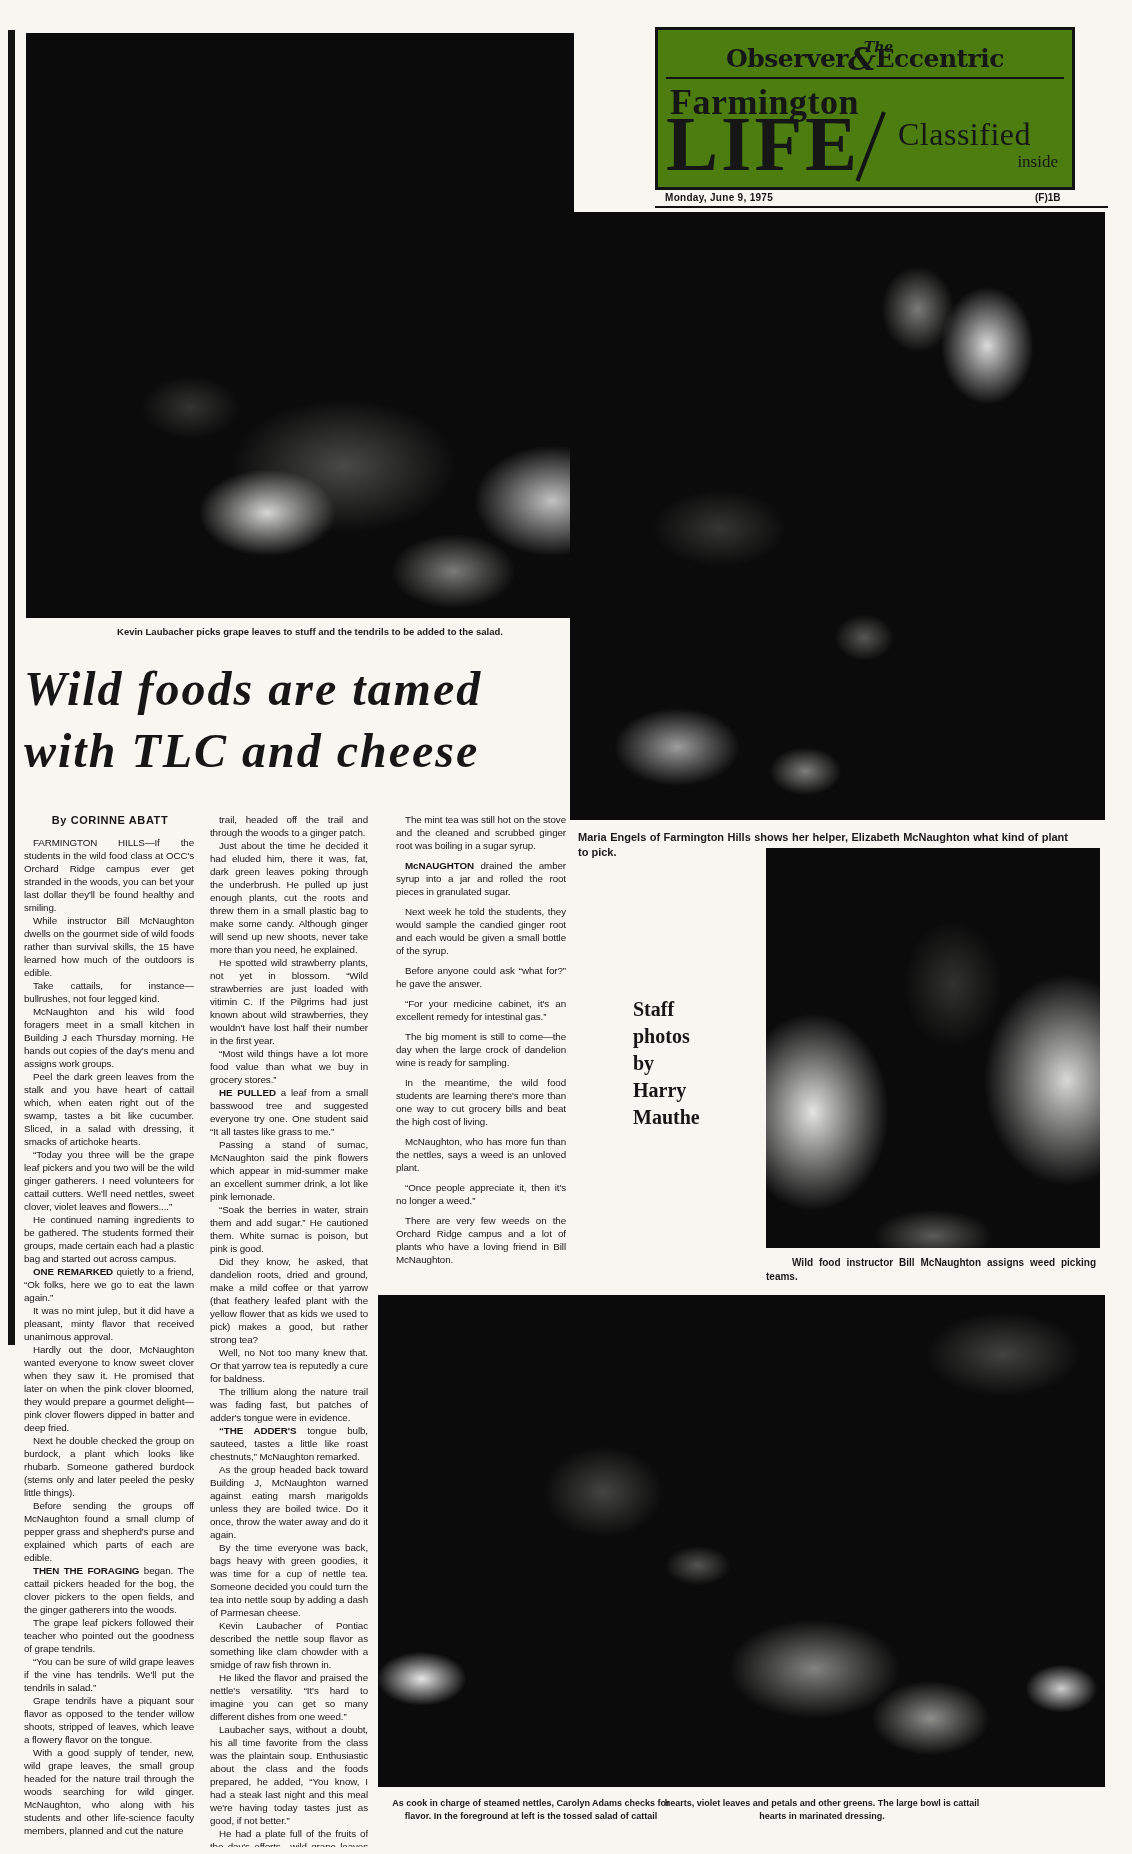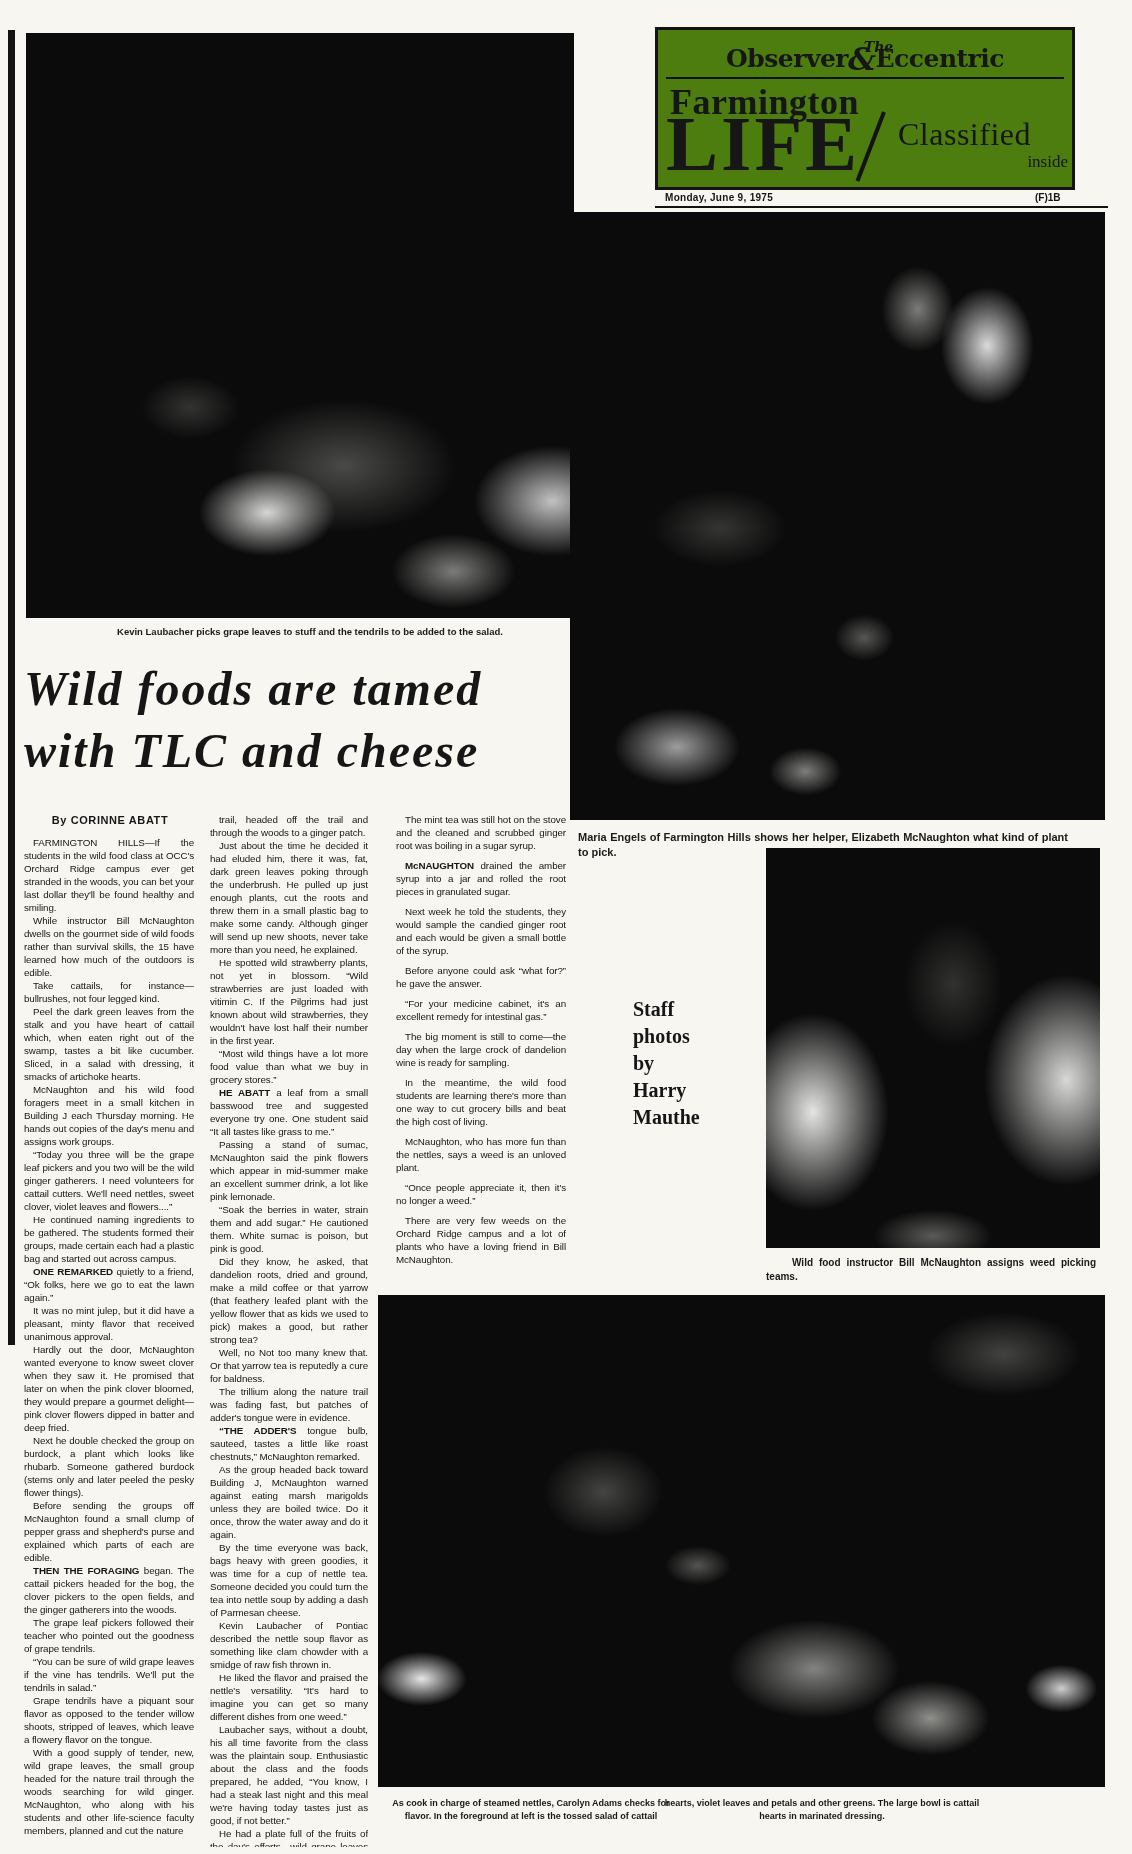--- a/index.html
+++ b/index.html
@@ -50,21 +50,21 @@
   #mast-the{position:absolute;top:-12px;left:50%;margin-left:2px;font-size:14px;letter-spacing:0;}
   #mast-rule{position:absolute;left:8px;right:8px;top:47px;height:2px;background:#131313;}
   #mast-farmington{position:absolute;left:12px;top:51px;font-family:"Liberation Serif",serif;
      font-weight:bold;font-size:36px;letter-spacing:.5px;}
   #mast-life{position:absolute;left:8px;top:74px;font-family:"Liberation Serif",serif;
      font-weight:bold;font-size:78px;line-height:80px;letter-spacing:3px;}
   #mast-backslash{position:absolute;left:224px;top:82px;width:4px;height:74px;background:#131313;
      transform:rotate(21deg);transform-origin:top center;}
   #mast-classified{position:absolute;left:240px;top:86px;font-family:"Liberation Serif",serif;
      font-size:32px;letter-spacing:.5px;}
-  #mast-inside{position:absolute;right:4px;top:122px;font-family:"Liberation Serif",serif;font-size:17px;}
+  #mast-inside{position:absolute;right:14px;top:122px;font-family:"Liberation Serif",serif;font-size:17px;}
   #mast-date{left:665px;top:192px;font:bold 10px "Liberation Sans",sans-serif;letter-spacing:.3px;}
   #mast-code{left:1035px;top:192px;font:bold 10px "Liberation Sans",sans-serif;}
   
   #headline{left:24px;top:658px;width:530px;font-family:"Liberation Serif",serif;
      font-style:italic;font-weight:bold;font-size:48px;line-height:62px;letter-spacing:2px;}
   #byline{left:24px;top:814px;width:172px;text-align:center;
      font:bold 11px "Liberation Sans",sans-serif;letter-spacing:.6px;}
   
   .col{position:absolute;font-family:Liberation Sans, sans-serif;font-size:9.8px;line-height:13px;
      text-align:justify;letter-spacing:-0.1px;overflow:hidden;}
@@ -120,36 +120,36 @@
   <div id="byline" class="abs">By CORINNE ABATT</div>
 
   <div id="col1" class="col">
 
       <p><strong class="lead"></strong><span>FARMINGTON HILLS—If the students in the wild food class at OCC's Orchard Ridge campus ever get stranded in the woods, you can bet your last dollar they'll be found healthy and smiling.</span></p>
 
       <p><strong class="lead"></strong><span>While instructor Bill McNaughton dwells on the gourmet side of wild foods rather than survival skills, the 15 have learned how much of the outdoors is edible.</span></p>
 
       <p><strong class="lead"></strong><span>Take cattails, for instance—bullrushes, not four legged kind.</span></p>
 
+      <p><strong class="lead"></strong><span>McNaughton and his wild food foragers meet in a small kitchen in Building J each Thursday morning. He hands out copies of the day's menu and assigns work groups.</span></p>
+
       <p><strong class="lead"></strong><span>Peel the dark green leaves from the stalk and you have heart of cattail which, when eaten right out of the swamp, tastes a bit like cucumber. Sliced, in a salad with dressing, it smacks of artichoke hearts.</span></p>
 
-      <p><strong class="lead"></strong><span>McNaughton and his wild food foragers meet in a small kitchen in Building J each Thursday morning. He hands out copies of the day's menu and assigns work groups.</span></p>
-
       <p><strong class="lead"></strong><span>“Today you three will be the grape leaf pickers and you two will be the wild ginger gatherers. I need volunteers for cattail cutters. We'll need nettles, sweet clover, violet leaves and flowers....”</span></p>
 
       <p><strong class="lead"></strong><span>He continued naming ingredients to be gathered. The students formed their groups, made certain each had a plastic bag and started out across campus.</span></p>
 
       <p><strong class="lead">ONE REMARKED </strong><span>quietly to a friend, “Ok folks, here we go to eat the lawn again.”</span></p>
 
 
       <p><strong class="lead"></strong><span>It was no mint julep, but it did have a pleasant, minty flavor that received unanimous approval.</span></p>
 
       <p><strong class="lead"></strong><span>Hardly out the door, McNaughton wanted everyone to know sweet clover when they saw it. He promised that later on when the pink clover bloomed, they would prepare a gourmet delight—pink clover flowers dipped in batter and deep fried.</span></p>
 
-      <p><strong class="lead"></strong><span>Next he double checked the group on burdock, a plant which looks like rhubarb. Someone gathered burdock (stems only and later peeled the pesky flower things).</span></p>
+      <p><strong class="lead"></strong><span>Next he double checked the group on burdock, a plant which looks like rhubarb. Someone gathered burdock (stems only and later peeled the pesky little things).</span></p>
 
       <p><strong class="lead"></strong><span>Before sending the groups off McNaughton found a small clump of pepper grass and shepherd's purse and explained which parts of each are edible.</span></p>
 
       <p><strong class="lead">THEN THE FORAGING </strong><span>began. The cattail pickers headed for the bog, the clover pickers to the open fields, and the ginger gatherers into the woods.</span></p>
 
       <p><strong class="lead"></strong><span>The grape leaf pickers followed their teacher who pointed out the goodness of grape tendrils.</span></p>
 
       <p><strong class="lead"></strong><span>“You can be sure of wild grape leaves if the vine has tendrils. We'll put the tendrils in salad.”</span></p>
 
       <p><strong class="lead"></strong><span>Grape tendrils have a piquant sour flavor as opposed to the tender willow shoots, stripped of leaves, which leave a flowery flavor on the tongue.</span></p>
@@ -159,21 +159,21 @@
   <div id="col2" class="col">
 
       <p><strong class="lead"></strong><span>trail, headed off the trail and through the woods to a ginger patch.</span></p>
 
       <p><strong class="lead"></strong><span>Just about the time he decided it had eluded him, there it was, fat, dark green leaves poking through the underbrush. He pulled up just enough plants, cut the roots and threw them in a small plastic bag to make some candy. Although ginger will send up new shoots, never take more than you need, he explained.</span></p>
 
       <p><strong class="lead"></strong><span>He spotted wild strawberry plants, not yet in blossom. “Wild strawberries are just loaded with vitimin C. If the Pilgrims had just known about wild strawberries, they wouldn't have lost half their number in the first year.</span></p>
 
       <p><strong class="lead"></strong><span>“Most wild things have a lot more food value than what we buy in grocery stores.”</span></p>
 
-      <p><strong class="lead">HE ABATT </strong><span>a leaf from a small basswood tree and suggested everyone try one. One student said “It all tastes like grass to me.”</span></p>
+      <p><strong class="lead">HE PULLED </strong><span>a leaf from a small basswood tree and suggested everyone try one. One student said “It all tastes like grass to me.”</span></p>
 
       <p><strong class="lead"></strong><span>Passing a stand of sumac, McNaughton said the pink flowers which appear in mid-summer make an excellent summer drink, a lot like pink lemonade.</span></p>
 
       <p><strong class="lead"></strong><span>“Soak the berries in water, strain them and add sugar.” He cautioned them. White sumac is poison, but pink is good.</span></p>
 
       <p><strong class="lead"></strong><span>Did they know, he asked, that dandelion roots, dried and ground, make a mild coffee or that yarrow (that feathery leafed plant with the yellow flower that as kids we used to pick) makes a good, but rather strong tea?</span></p>
 
       <p><strong class="lead"></strong><span>Well, no Not too many knew that. Or that yarrow tea is reputedly a cure for baldness.</span></p>
 
       <p><strong class="lead"></strong><span>The trillium along the nature trail was fading fast, but patches of adder's tongue were in evidence.</span></p>

